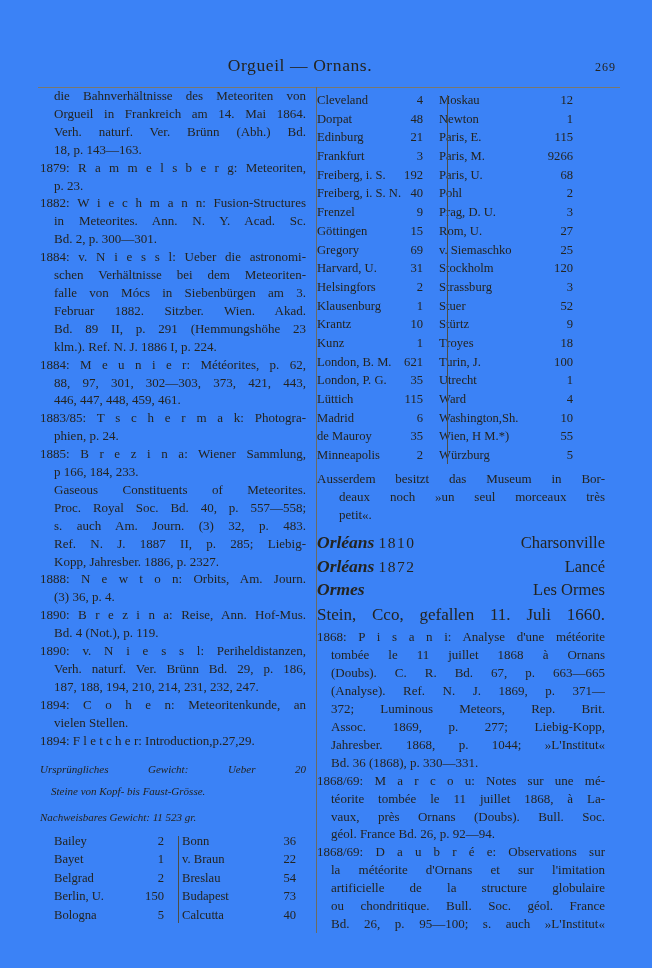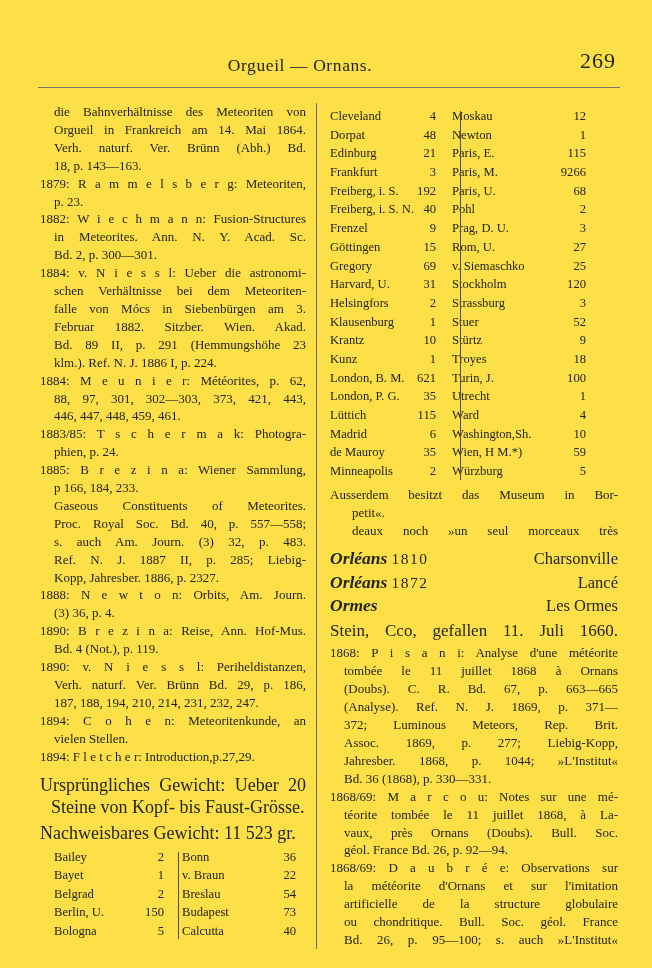--- a/index.html
+++ b/index.html
@@ -1,43 +1,43 @@
 <!DOCTYPE html>
 <html><head>
 <meta charset="utf-8">
 <style>
   html,body{margin:0;padding:0;background:#e8e8e4;}
   .page{
     position:relative;width:652px;height:968px;margin:0 auto;
-    background:#fde047;color:#242420;overflow:hidden;
+    background:#3b82f6;color:#242420;overflow:hidden;
     font-family:"Liberation Serif","DejaVu Serif",serif;
   }
   .running-title{
     position:absolute;top:55px;left:90px;width:420px;
     text-align:center;font-size:17.5px;letter-spacing:.6px;
   }
   .page-number{
-    position:absolute;top:48px;right:36px;font-size:22px;letter-spacing:1px;
+    position:absolute;top:60px;right:36px;font-size:12px;letter-spacing:1px;
   }
   .head-rule{
     position:absolute;top:87px;left:38px;width:582px;height:1px;
     background:#78786e;
   }
-  .columns{position:absolute;top:103px;left:40px;display:flex;width:578px;}
+  .columns{position:absolute;top:87px;left:40px;display:flex;width:578px;}
   .col-left{width:266px;}
   .vr{width:1px;background:#6b6b60;margin-left:10px;align-self:stretch;}
-  .col-right{width:288px;margin-left:13px;}
+  .col-right{width:288px;}
   
   .bib{font-size:13px;line-height:17.9px;}
   .ln{white-space:nowrap;overflow:hidden;}
   .ln.j{text-align:justify;text-align-last:justify;}
   .ln.ind{padding-left:14px;}
   .entry{margin:0;}
   
-  .weights{font-size:18px;line-height:22.5px;margin-top:8px;}
+  .weights{font-size:11px;line-height:22.5px;margin-top:8px;font-style:italic;}
   .weights .ln.ind{padding-left:11px;}
   .weights .entry{margin-bottom:3px;}
   
   .mtable{margin-top:6px;font-size:12.6px;position:relative;}
   .mtable::after{content:'';position:absolute;top:2px;bottom:3px;width:1px;background:#4d4d44;}
   .lt{padding-left:14px;}
   .lt::after{left:138px;}
   .rt::after{left:130px;}
   .trow{display:flex;align-items:baseline;}
   .lt .trow{height:18.4px;}
@@ -291,34 +291,34 @@
           <div class="trow">
             <span class="cell cn cn1">Madrid</span>
             <span class="cell cv cv1">6</span>
             <span class="cell cn cn2">Washington,Sh.</span>
             <span class="cell cv cv2">10</span>
           </div>
           <div class="trow">
             <span class="cell cn cn1">de Mauroy</span>
             <span class="cell cv cv1">35</span>
             <span class="cell cn cn2">Wien, H M.*)</span>
-            <span class="cell cv cv2">59</span>
+            <span class="cell cv cv2">55</span>
           </div>
           <div class="trow">
             <span class="cell cn cn1">Minneapolis</span>
             <span class="cell cv cv1">2</span>
             <span class="cell cn cn2">Würzburg</span>
             <span class="cell cv cv2">5</span>
           </div>
         </div>
       <div id="note" class="bib note">
           <div class="entry">
             <div class="ln j">Ausserdem besitzt das Museum in Bor-</div>
+            <div class="ln ind j">deaux noch »un seul morceaux très</div>
             <div class="ln ind">petit«.</div>
-            <div class="ln ind j">deaux noch »un seul morceaux très</div>
           </div>
         </div>
       <div id="synonyms" class="syns">
           <div class="syn-row">
             <span class="syn-left"><span class="bold">Orléans</span><span class="syn-year">1810</span></span>
             <span class="syn-loc">Charsonville</span>
           </div>
           <div class="syn-row">
             <span class="syn-left"><span class="bold">Orléans</span><span class="syn-year">1872</span></span>
             <span class="syn-loc">Lancé</span>

